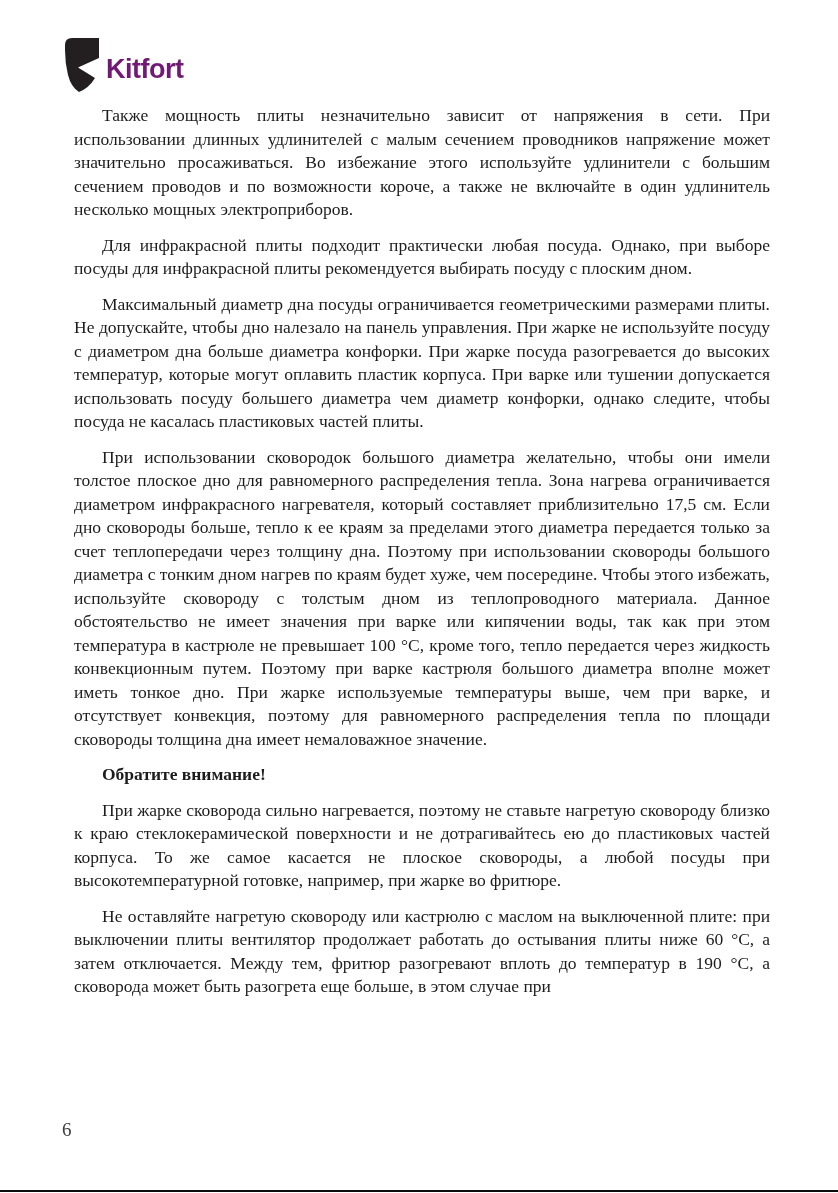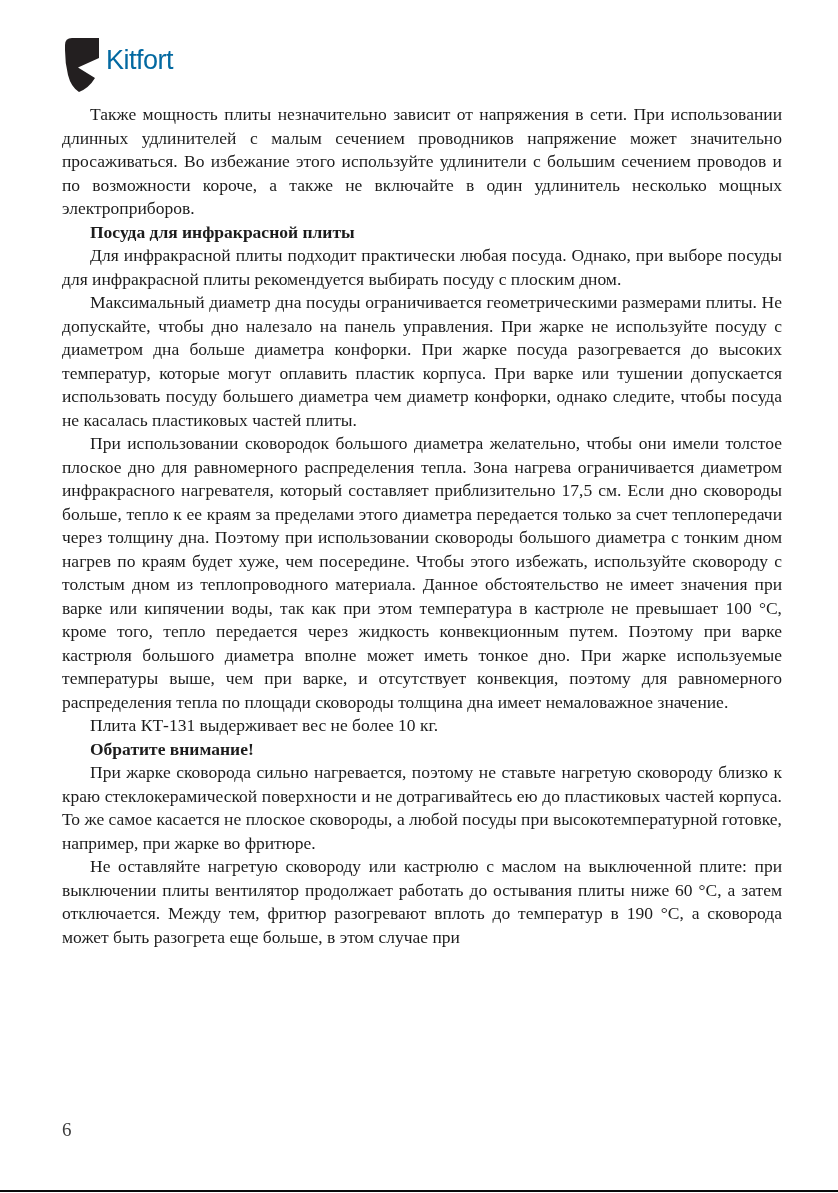--- a/index.html
+++ b/index.html
@@ -22,39 +22,39 @@
     margin: 38px 0 0 65px;
     height: 54px;
   }
   .logo-mark {
     width: 34px;
     height: 54px;
     flex: 0 0 auto;
   }
   .brand-name {
     font-family: "Liberation Sans", "DejaVu Sans", sans-serif;
-    font-weight: 400;
+    font-weight: 700;
     font-size: 27px;
     line-height: 1;
     letter-spacing: -0.5px;
-    color: #0369a1;
+    color: #701a75;
     margin-left: 7px;
-    margin-bottom: 18px;
+    margin-bottom: 9px;
   }
   .text-body {
     margin: 11px 56px 0 62px;
     width: 720px;
     font-size: 17.5px;
     line-height: 23.5px;
     text-align: justify;
     hyphens: auto;
     -webkit-hyphens: auto;
   }
   .text-body p {
-    margin: 0;
+    margin: 12px;
     text-indent: 28px;
   }
   .section-heading {
     font-weight: 700;
     margin: 25px 0 0 0;
     text-indent: 28px;
     font-size: 17.5px;
     line-height: 23.5px;
     text-align: left;
   }
@@ -93,25 +93,23 @@
                L 0,7
                Q 0,0 7,0 Z" fill="#231f20"></path>
     </svg>
     <div class="brand-name">Kitfort</div>
   </div>
 
   <div class="text-body">
 
     <p>Также мощность плиты незначительно зависит от напряжения в сети. При использовании длинных удлинителей с малым сечением проводников напряжение может значительно просаживаться. Во избежание этого используйте удлинители с большим сечением проводов и по возможности короче, а также не включайте в один удлинитель несколько мощных электроприборов.</p>
 
-    <p class="section-heading">Посуда для инфракрасной плиты</p>
     <p>Для инфракрасной плиты подходит практически любая посуда. Однако, при выборе посуды для инфракрасной плиты рекомендуется выбирать посуду с плоским дном.</p>
     <p>Максимальный диаметр дна посуды ограничивается геометрическими размерами плиты. Не допускайте, чтобы дно налезало на панель управления. При жарке не используйте посуду с диаметром дна больше диаметра конфорки. При жарке посуда разогревается до высоких температур, которые могут оплавить пластик корпуса. При варке или тушении допускается использовать посуду большего диаметра чем диаметр конфорки, однако следите, чтобы посуда не касалась пластиковых частей плиты.</p>
     <p>При использовании сковородок большого диаметра желательно, чтобы они имели толстое плоское дно для равномерного распределения тепла. Зона нагрева ограничивается диаметром инфракрасного нагревателя, который составляет приблизительно 17,5 см. Если дно сковороды больше, тепло к ее краям за пределами этого диаметра передается только за счет теплопередачи через толщину дна. Поэтому при использовании сковороды большого диаметра с тонким дном нагрев по краям будет хуже, чем посередине. Чтобы этого избежать, используйте сковороду с толстым дном из теплопроводного материала. Данное обстоятельство не имеет значения при варке или кипячении воды, так как при этом температура в кастрюле не превышает 100 °С, кроме того, тепло передается через жидкость конвекционным путем. Поэтому при варке кастрюля большого диаметра вполне может иметь тонкое дно. При жарке используемые температуры выше, чем при варке, и отсутствует конвекция, поэтому для равномерного распределения тепла по площади сковороды толщина дна имеет немаловажное значение.</p>
-    <p>Плита КТ-131 выдерживает вес не более 10 кг.</p>
 
     <p class="section-heading">Обратите внимание!</p>
     <p>При жарке сковорода сильно нагревается, поэтому не ставьте нагретую сковороду близко к краю стеклокерамической поверхности и не дотрагивайтесь ею до пластиковых частей корпуса. То же самое касается не плоское сковороды, а любой посуды при высокотемпературной готовке, например, при жарке во фритюре.</p>
     <p>Не оставляйте нагретую сковороду или кастрюлю с маслом на выключенной плите: при выключении плиты вентилятор продолжает работать до остывания плиты ниже 60 °С, а затем отключается. Между тем, фритюр разогревают вплоть до температур в 190 °С, а сковорода может быть разогрета еще больше, в этом случае при</p>
 
   </div>
 
   <div class="page-number">6</div>
 
   <div class="bottom-edge-line"></div>

